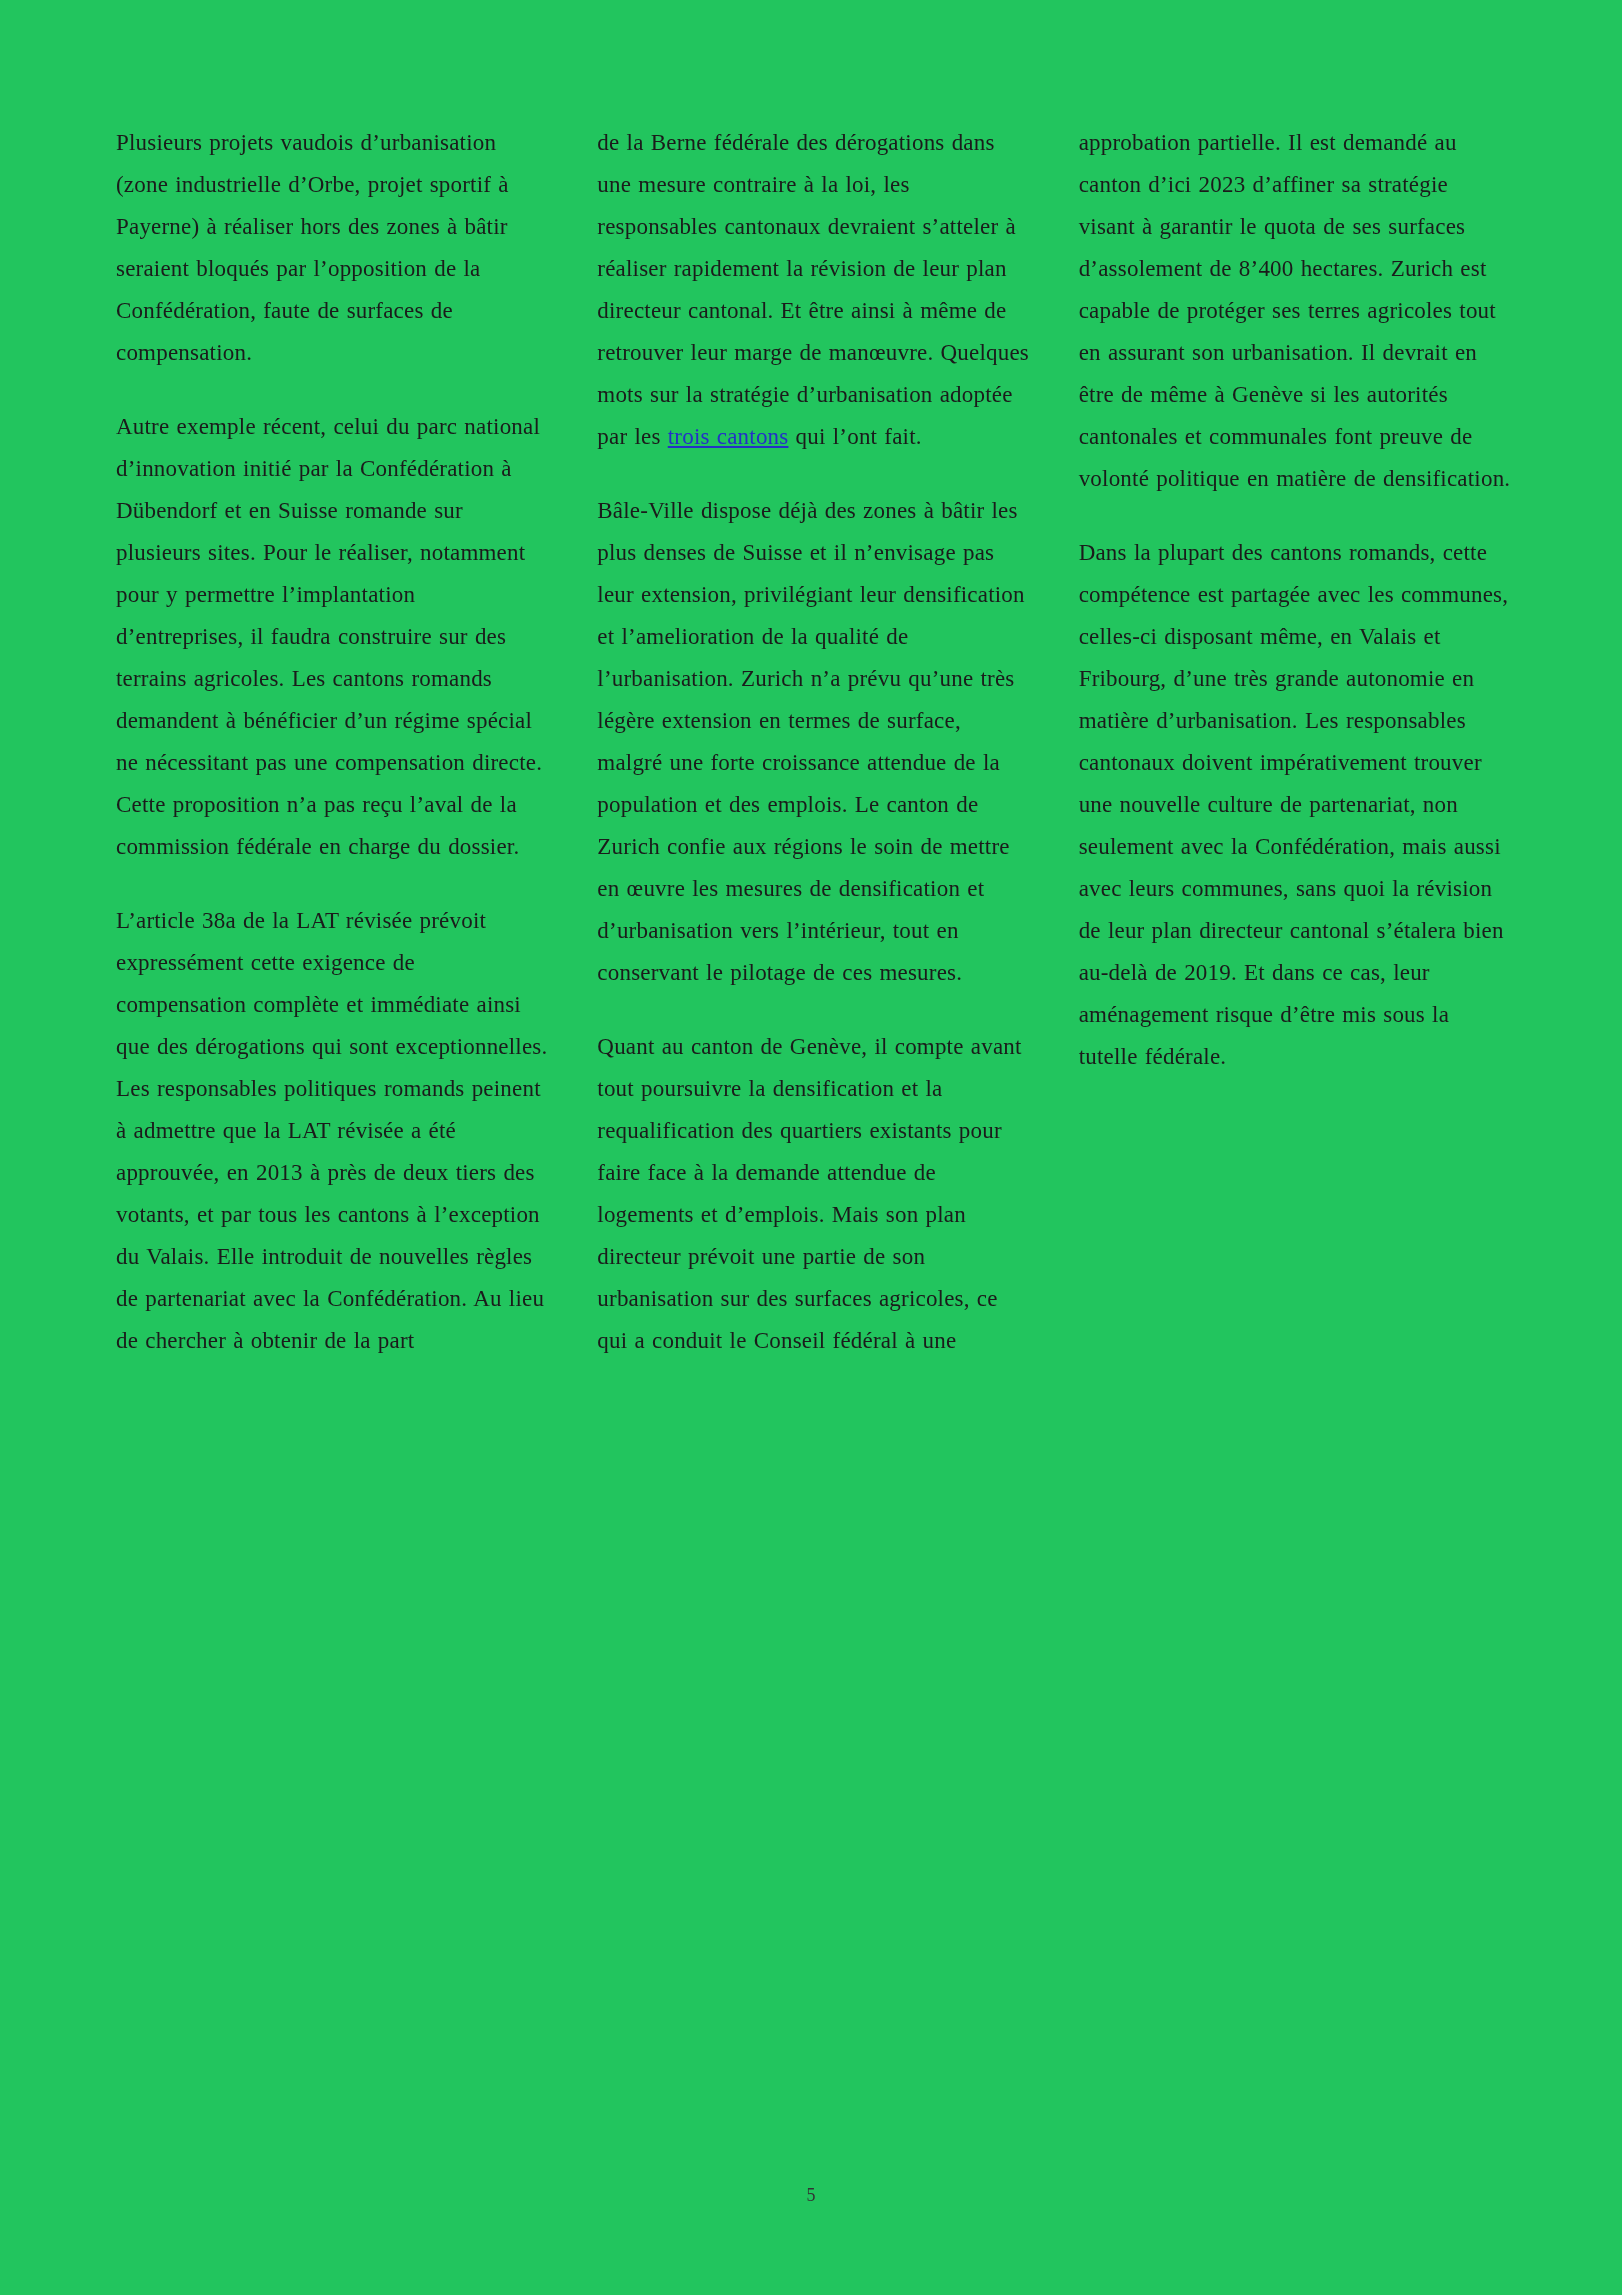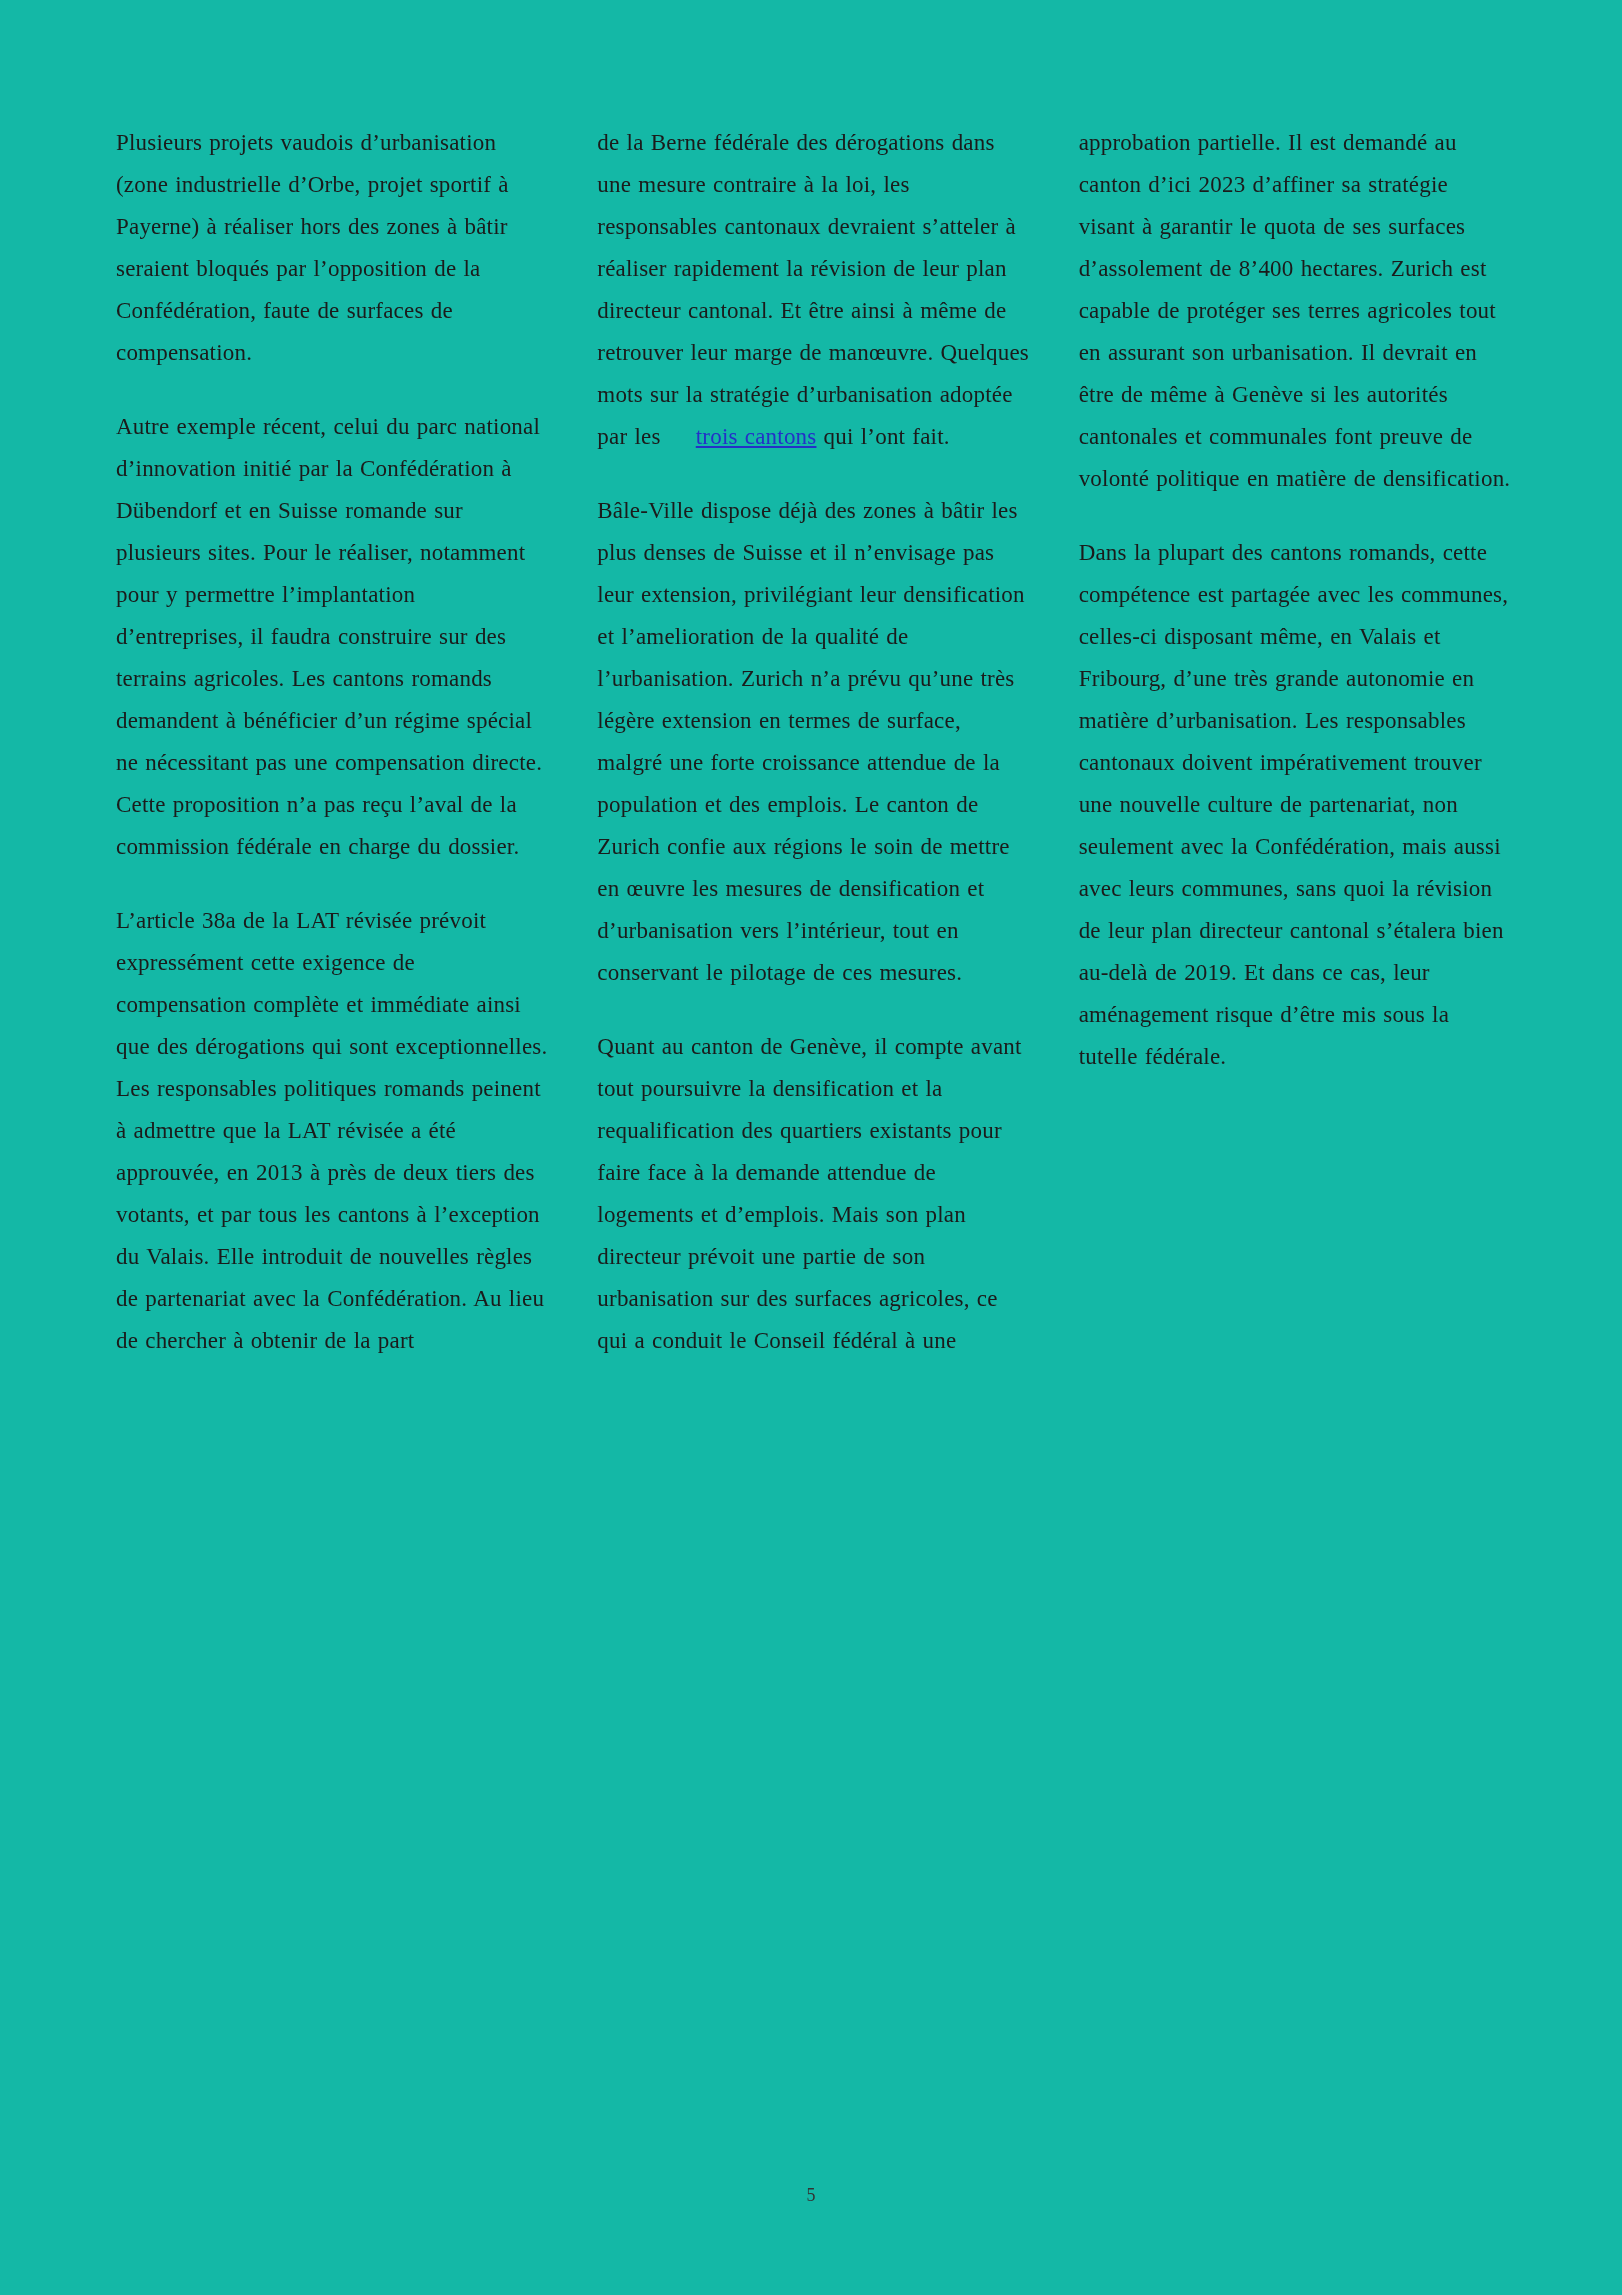--- a/index.html
+++ b/index.html
@@ -14,21 +14,21 @@
     color: #1a1a1a;
     position: relative;
     overflow: hidden;
   }
   .page {
     position: absolute;
     left: 0;
     top: 0;
     width: 1622px;
     height: 2295px;
-    background: #14b8a6;
+    background: #22c55e;
   }
   .columns {
     position: absolute;
     left: 116px;
     top: 122px;
     width: 1395px;
     display: flex;
     flex-direction: row;
     justify-content: flex-start;
     align-items: flex-start;
@@ -47,21 +47,20 @@
     margin: 0 0 32px 0;
     text-align: left;
     letter-spacing: 0.2px;
     word-spacing: 1.2px;
   }
   .para:last-child {
     margin-bottom: 0;
   }
   .link {
     color: #2430c8;
-    margin-left: 28px;
   }
   .footer {
     position: absolute;
     left: 0;
     top: 2185px;
     width: 1622px;
     text-align: center;
     font-family: "Liberation Serif", serif;
     font-size: 18px;
     color: #333333;

